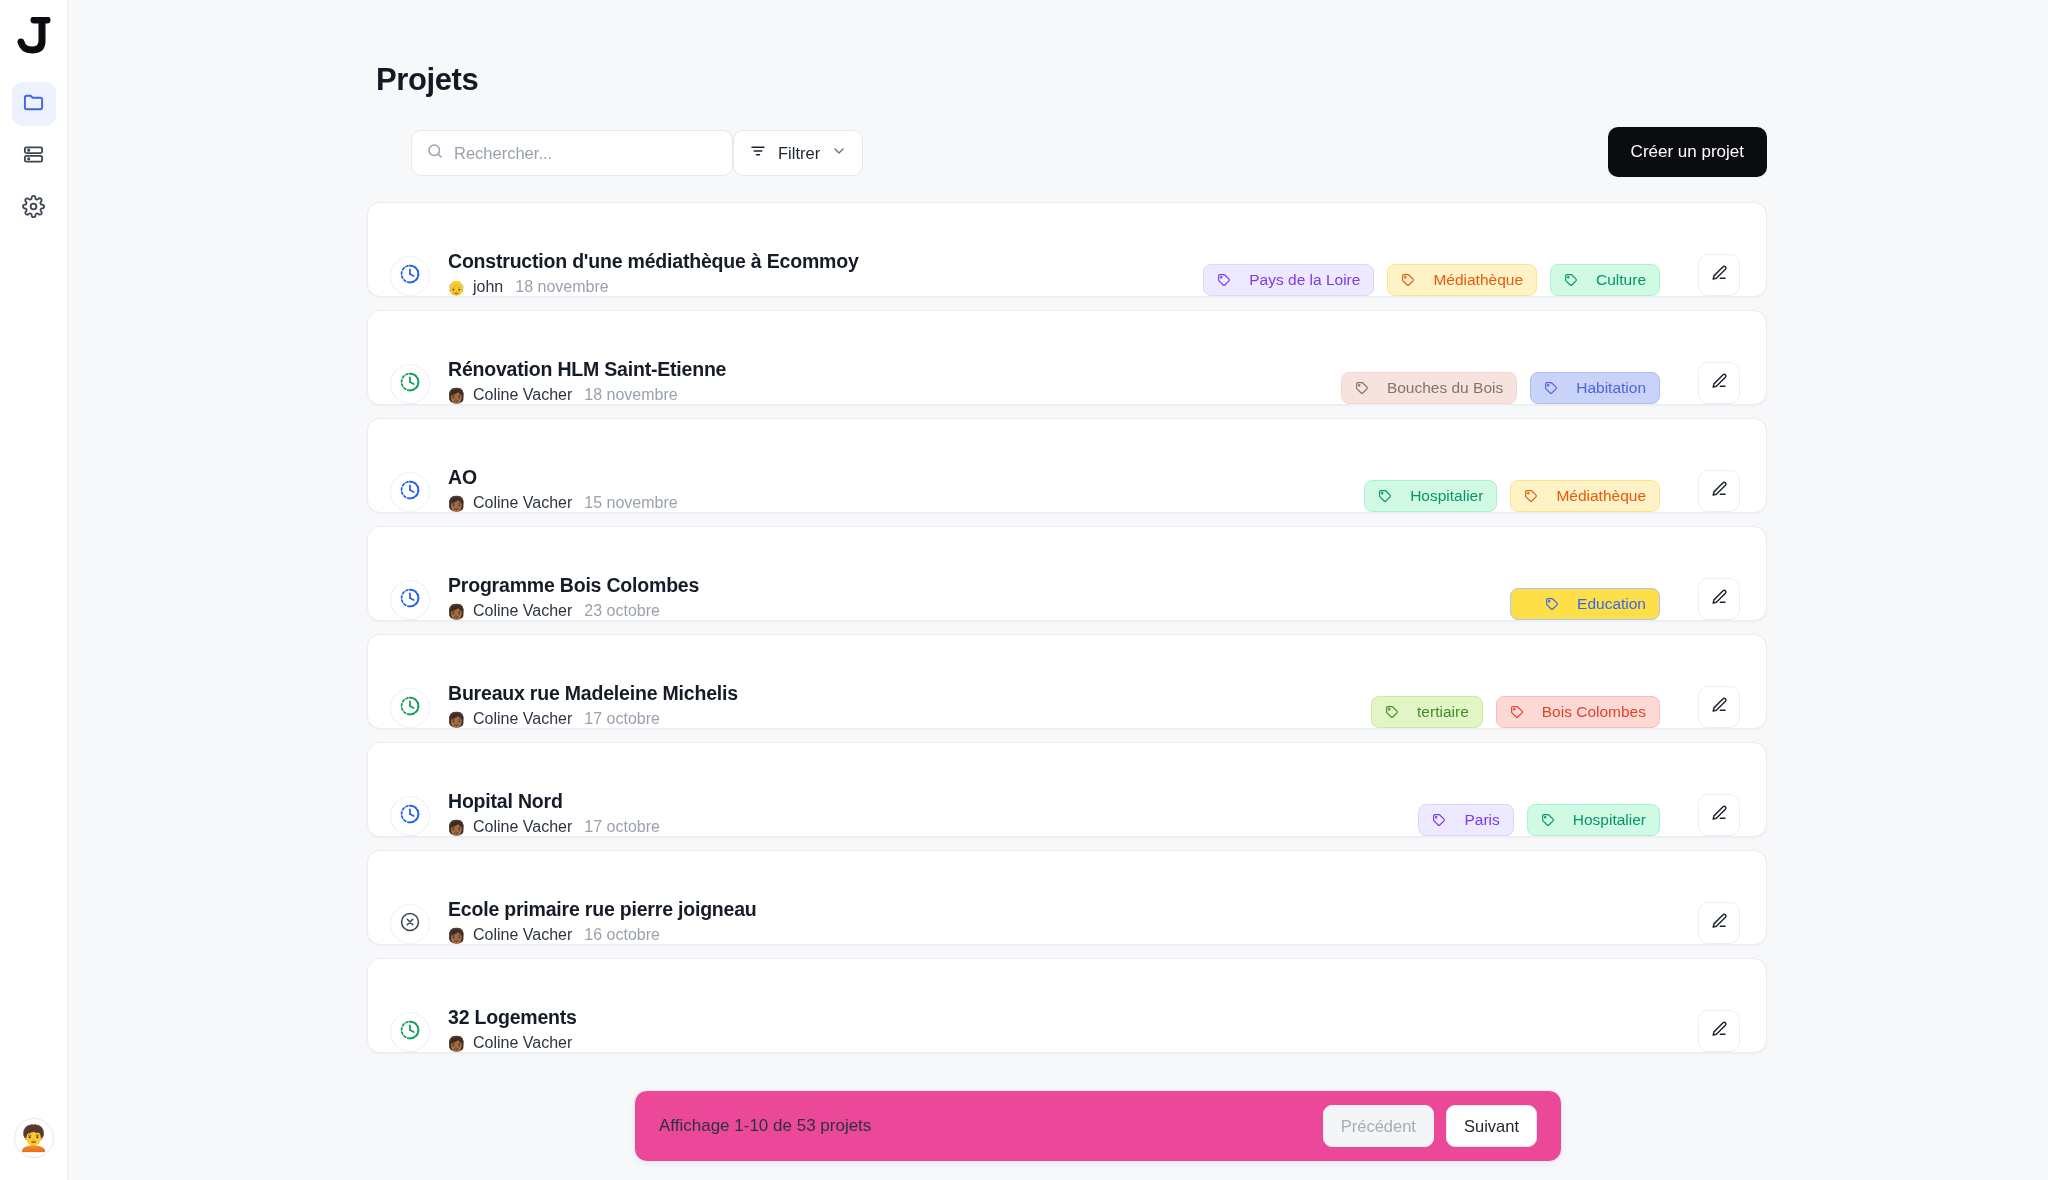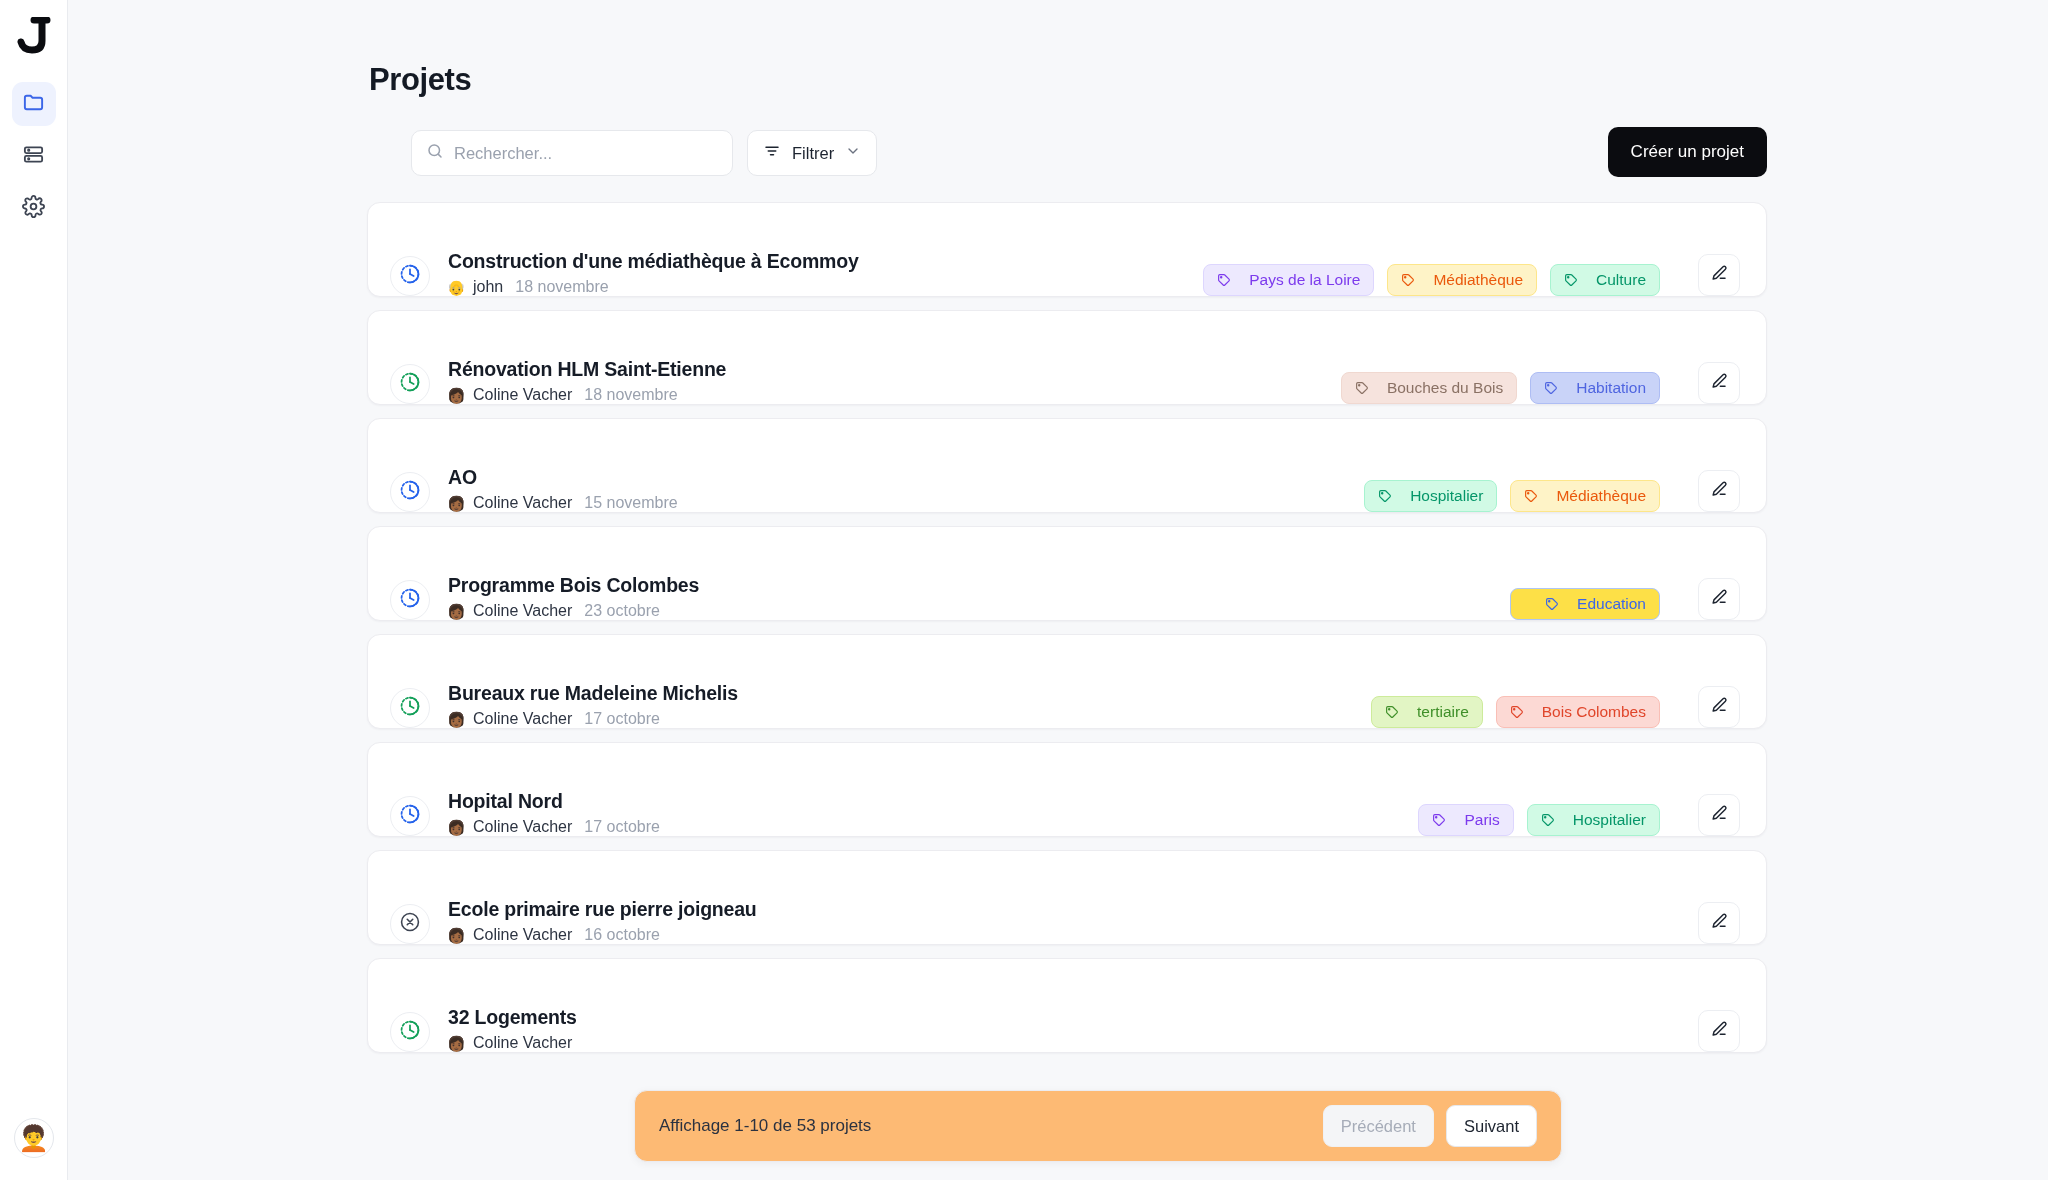--- a/index.html
+++ b/index.html
@@ -43,26 +43,26 @@
   
   .main {
     flex: 1; height: 1180px; position: relative; overflow: hidden;
   }
   .content {
     width: 1400px; margin-left: 299px; padding-top: 62px;
     position: relative;
   }
   .page-title {
     font-size: 31px; font-weight: 700; color: #141a24;
-    letter-spacing: -0.4px; margin-bottom: 32px; margin-left: 2px;
+    letter-spacing: -0.4px; margin-bottom: 32px; margin-left: 9px;
   }
 
   
   .toolbar {
-    display: flex; align-items: center; gap: 14px;
+    display: flex; align-items: center; 
     margin-bottom: 26px; position: relative; padding-left: 44px;
   }
   .search-box {
     width: 322px; height: 46px; background: #fff;
     border: 1px solid #e6e8ec; border-radius: 10px;
     display: flex; align-items: center; padding: 0 14px; gap: 10px;
     cursor: text;
   }
   .search-box input {
     border: none; outline: none; background: transparent;
@@ -126,21 +126,21 @@
     width: 42px; height: 42px; background: #fff;
     border: 1px solid #eceef2; border-radius: 10px;
     display: flex; align-items: center; justify-content: center;
     margin-left: 20px; cursor: pointer; flex: 0 0 42px;
   }
 
   
   .pagination {
     position: absolute; left: 566px; top: 1090px;
     width: 928px; height: 72px;
-    background: #fdba74; border: 1px solid #ececf0; border-radius: 13px;
+    background: #ec4899; border: 1px solid #ececf0; border-radius: 13px;
     display: flex; align-items: center; padding: 0 24px;
     box-shadow: 0 2px 8px rgba(16,24,40,0.05);
     z-index: 20;
   }
   .pagination .info { font-size: 17px; color: #2b3240; }
   .pg-buttons { margin-left: auto; display: flex; gap: 12px; }
   .pg-btn {
     height: 42px; padding: 0 17px; border-radius: 9px;
     font-family: "Liberation Sans", sans-serif; font-size: 16.5px;
     background: #fff; border: 1px solid #e6e8ec; color: #1d2430;

